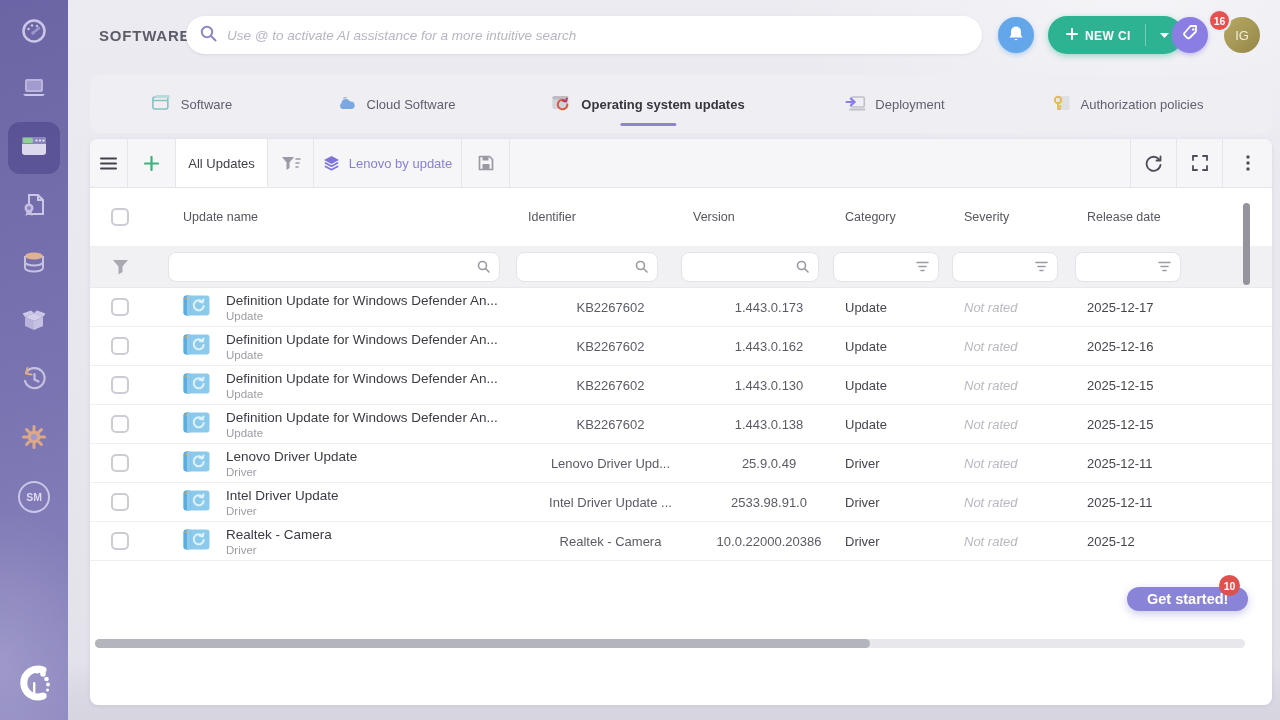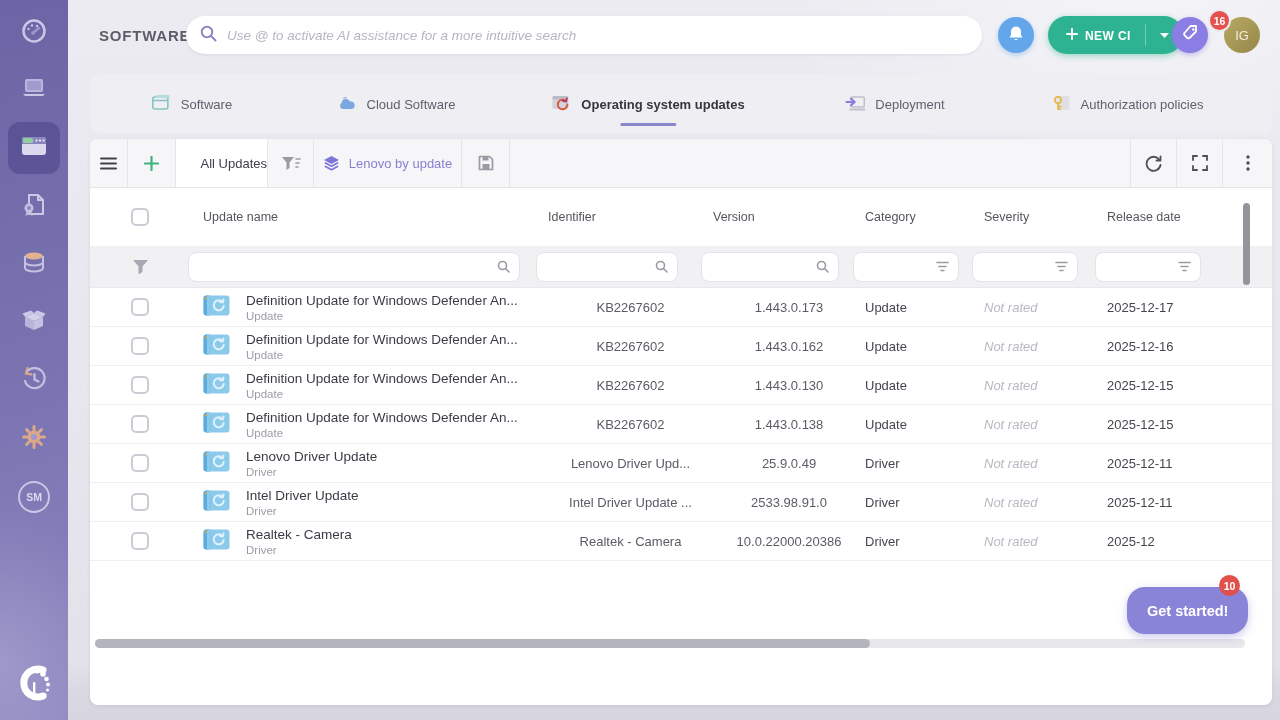--- a/index.html
+++ b/index.html
@@ -67,31 +67,31 @@
     background:#fff; border-radius:8px; box-shadow:0 1px 4px rgba(40,40,80,.08); }
 
   
   .toolbar { display:flex; height:49px; background:#f6f6f8; border-bottom:1px solid #e6e6ea;
     border-radius:8px 8px 0 0; align-items:stretch; }
   .tb-btn { display:flex; align-items:center; justify-content:center; cursor:pointer;
     border-right:1px solid #e6e6ea; }
   .tb-menu { width:38px; }
   .tb-add { width:48px; }
   .tb-tab { width:92px; background:#fff; font-size:13px; color:#3f3f4a; cursor:pointer;
-    display:flex; align-items:center; justify-content:flex-end; border-right:1px solid #e6e6ea; }
+    display:flex; align-items:center; justify-content:center; border-right:1px solid #e6e6ea; }
   .tb-filter { width:46px; }
   .tb-group { width:148px; display:flex; align-items:center; justify-content:center; gap:9px;
     font-size:13px; color:#8781d2; cursor:pointer; border-right:1px solid #e6e6ea; }
   .tb-save { width:48px; }
   .tb-spacer { flex:1; }
   .tb-right { border-right:none; border-left:1px solid #e6e6ea; width:46px; }
   .tb-kebab { width:50px; }
 
   
-  .grid-row { display:grid; grid-template-columns:60px 378px 165px 152px 119px 123px 1fr;padding-left:20px; }
+  .grid-row { display:grid; grid-template-columns:60px 378px 165px 152px 119px 123px 1fr; }
   .thead { height:58px; align-items:center; }
   .th { font-size:12.5px; color:#56565f; }
   .th-check { display:flex; justify-content:center; }
   .th-name { padding-left:33px; }
   .checkbox { width:18px; height:18px; border:2px solid #ccccd4; border-radius:5px;
     background:#fff; cursor:pointer; }
 
   .filterrow { height:42px; background:#f1f1f4; align-items:center; border-bottom:1px solid #e9e9ed; }
   .f-input { height:30px; background:#fff; border:1px solid #e3e3e9; border-radius:8px;
     display:flex; align-items:center; justify-content:flex-end; padding:0 9px; }
@@ -129,21 +129,21 @@
   .count-cell { width:220px; height:100%; display:flex; align-items:center; gap:6px;
     padding-left:21px; border-right:1px solid #e9e9ed; font-size:11px; letter-spacing:.5px; }
   .count-num { color:#7b74c8; font-weight:bold; }
   .count-label { color:#8f8f99; }
   .pager { margin-left:auto; display:flex; align-items:center; gap:26px; padding-right:22px; }
   .pager-btn { width:24px; height:24px; display:flex; align-items:center; justify-content:center; cursor:pointer; }
   .pager-text { font-size:13px; color:#4a4a54; }
   .pager-current { color:#6b7fd7; }
 
   
-  .get-started { position:absolute; left:1127px; top:587px; height:47px; padding:8px 20px;
+  .get-started { position:absolute; left:1127px; top:587px; height:24px; padding:8px 20px;
     border-radius:18px; background:#8a84d8; color:#fff; font-size:14.5px; font-weight:bold;
     display:flex; align-items:center; cursor:pointer; z-index:8;
     box-shadow:0 3px 8px rgba(110,100,200,.35); }
   .gs-badge { position:absolute; left:1219px; top:575px; width:21px; height:21px; border-radius:50%;
     background:#e0504d; color:#fff; font-size:10.5px; font-weight:bold;
     display:flex; align-items:center; justify-content:center; z-index:9; }
 </style>
 </head>
 <body>
 

